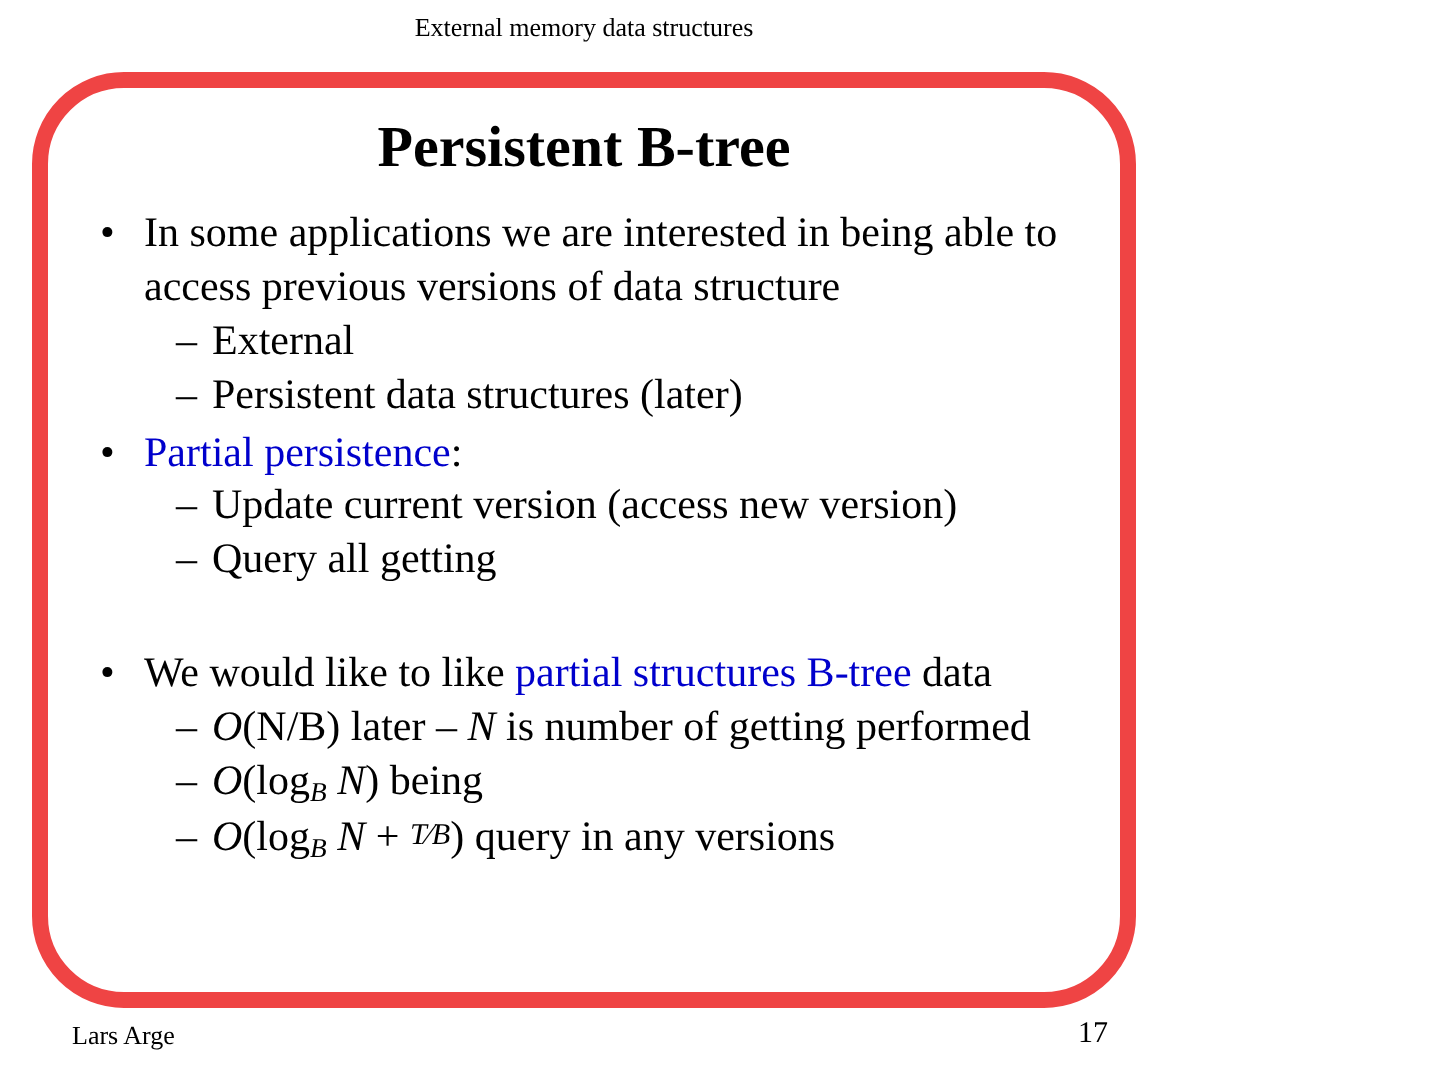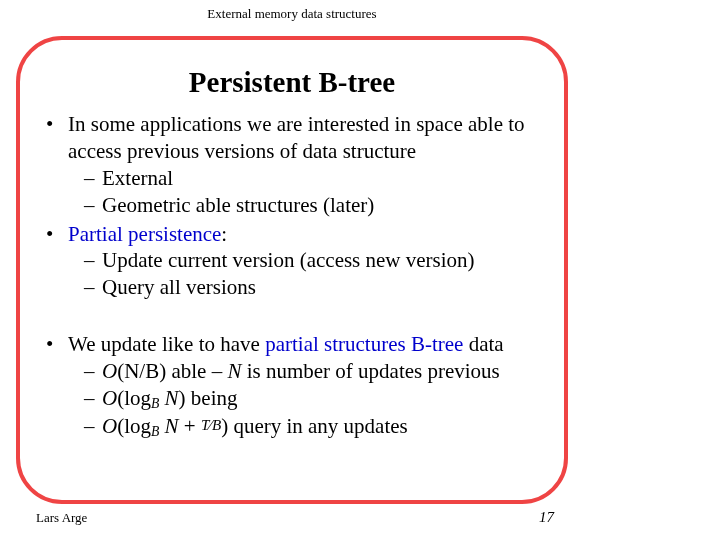--- a/index.html
+++ b/index.html
@@ -25,24 +25,24 @@
     right: 0;
     text-align: center;
     font-size: 13px;
   }
   .slide-frame {
     position: absolute;
     left: 16px;
     right: 16px;
     top: 36px;
     bottom: 36px;
-    border: 4px solid #ef4444;
+    border: 8px solid #ef4444;
     border-radius: 46px;
     box-sizing: border-box;
-    padding: 22px 24px 8px 24px;
+    padding: 10px 24px 8px 24px;
   }
   .title {
     text-align: center;
     font-size: 29px;
     font-weight: bold;
     margin: 4px 0 12px 0;
   }
   .body-list {
     font-size: 21px;
     line-height: 1.28;
@@ -83,21 +83,20 @@
     left: 36px;
     bottom: 14px;
     font-size: 13px;
     margin-top: 30px;
   }
   .footer-right {
     position: absolute;
     right: 30px;
     bottom: 14px;
     font-size: 15px;
-    font-style: italic;
   }
   .math {
     font-style: italic;
     white-space: nowrap;
   }
   .sub-idx {
     font-size: 0.65em;
     vertical-align: -0.25em;
     font-style: italic;
   }
@@ -114,64 +113,64 @@
 
   <div class="header-text">External memory data structures</div>
 
   <div class="slide-frame">
     <div class="title">Persistent B-tree</div>
 
     <div class="body-list">
 
       <div class="bullet">
         <span class="dot">•</span>
-        <span class="txt">In some applications we are interested in space able to access previous versions of data structure</span>
+        <span class="txt">In some applications we are interested in being able to access previous versions of data structure</span>
       </div>
       <div class="sub">
         <span class="dash">–</span>
         <span class="txt">External</span>
       </div>
       <div class="sub">
         <span class="dash">–</span>
-        <span class="txt">Geometric able structures (later)</span>
+        <span class="txt">Persistent data structures (later)</span>
       </div>
 
       <div class="bullet">
         <span class="dot">•</span>
         <span class="txt"><span class="blue">Partial persistence</span><span>:</span></span>
       </div>
       <div class="sub">
         <span class="dash">–</span>
         <span class="txt">Update current version (access new version)</span>
       </div>
       <div class="sub">
         <span class="dash">–</span>
-        <span class="txt">Query all versions</span>
+        <span class="txt">Query all getting</span>
       </div>
 
       <div class="group-gap"></div>
 
       <div class="bullet">
         <span class="dot">•</span>
-        <span class="txt"><span>We update like to have </span><span class="blue">partial structures B-tree</span><span> data</span></span>
+        <span class="txt"><span>We would like to like </span><span class="blue">partial structures B-tree</span><span> data</span></span>
       </div>
 
       <div class="sub">
         <span class="dash">–</span>
-        <span class="txt"><span class="math">O</span><span>(N/B)</span><span> able – </span><span class="math">N</span><span> is number of updates previous</span></span>
+        <span class="txt"><span class="math">O</span><span>(N/B)</span><span> later – </span><span class="math">N</span><span> is number of getting performed</span></span>
       </div>
 
       <div class="sub">
         <span class="dash">–</span>
         <span class="txt"><span class="math"><span>O</span><span style="font-style:normal">(log</span><span class="sub-idx">B</span><span> N</span><span style="font-style:normal">)</span></span><span> being</span></span>
       </div>
 
       <div class="sub">
         <span class="dash">–</span>
-        <span class="txt"><span class="math"><span>O</span><span style="font-style:normal">(log</span><span class="sub-idx">B</span><span> N</span><span style="font-style:normal"> + </span><span class="frac"><span>T</span>⁄<span>B</span></span><span style="font-style:normal">)</span></span><span> query in any updates</span></span>
+        <span class="txt"><span class="math"><span>O</span><span style="font-style:normal">(log</span><span class="sub-idx">B</span><span> N</span><span style="font-style:normal"> + </span><span class="frac"><span>T</span>⁄<span>B</span></span><span style="font-style:normal">)</span></span><span> query in any versions</span></span>
       </div>
 
     </div>
   </div>
 
   <div class="footer-left">Lars Arge</div>
   <div class="footer-right">17</div>
 </div>
 
 </body></html>

